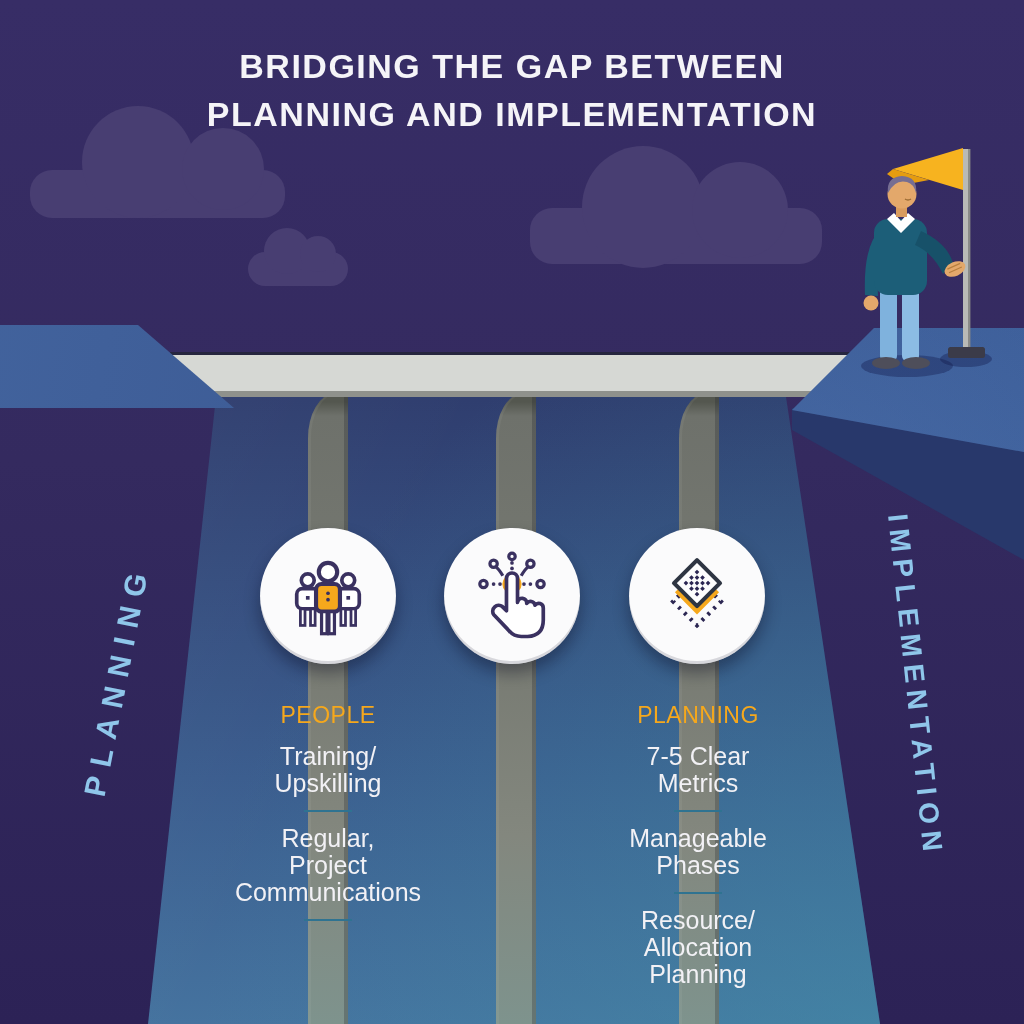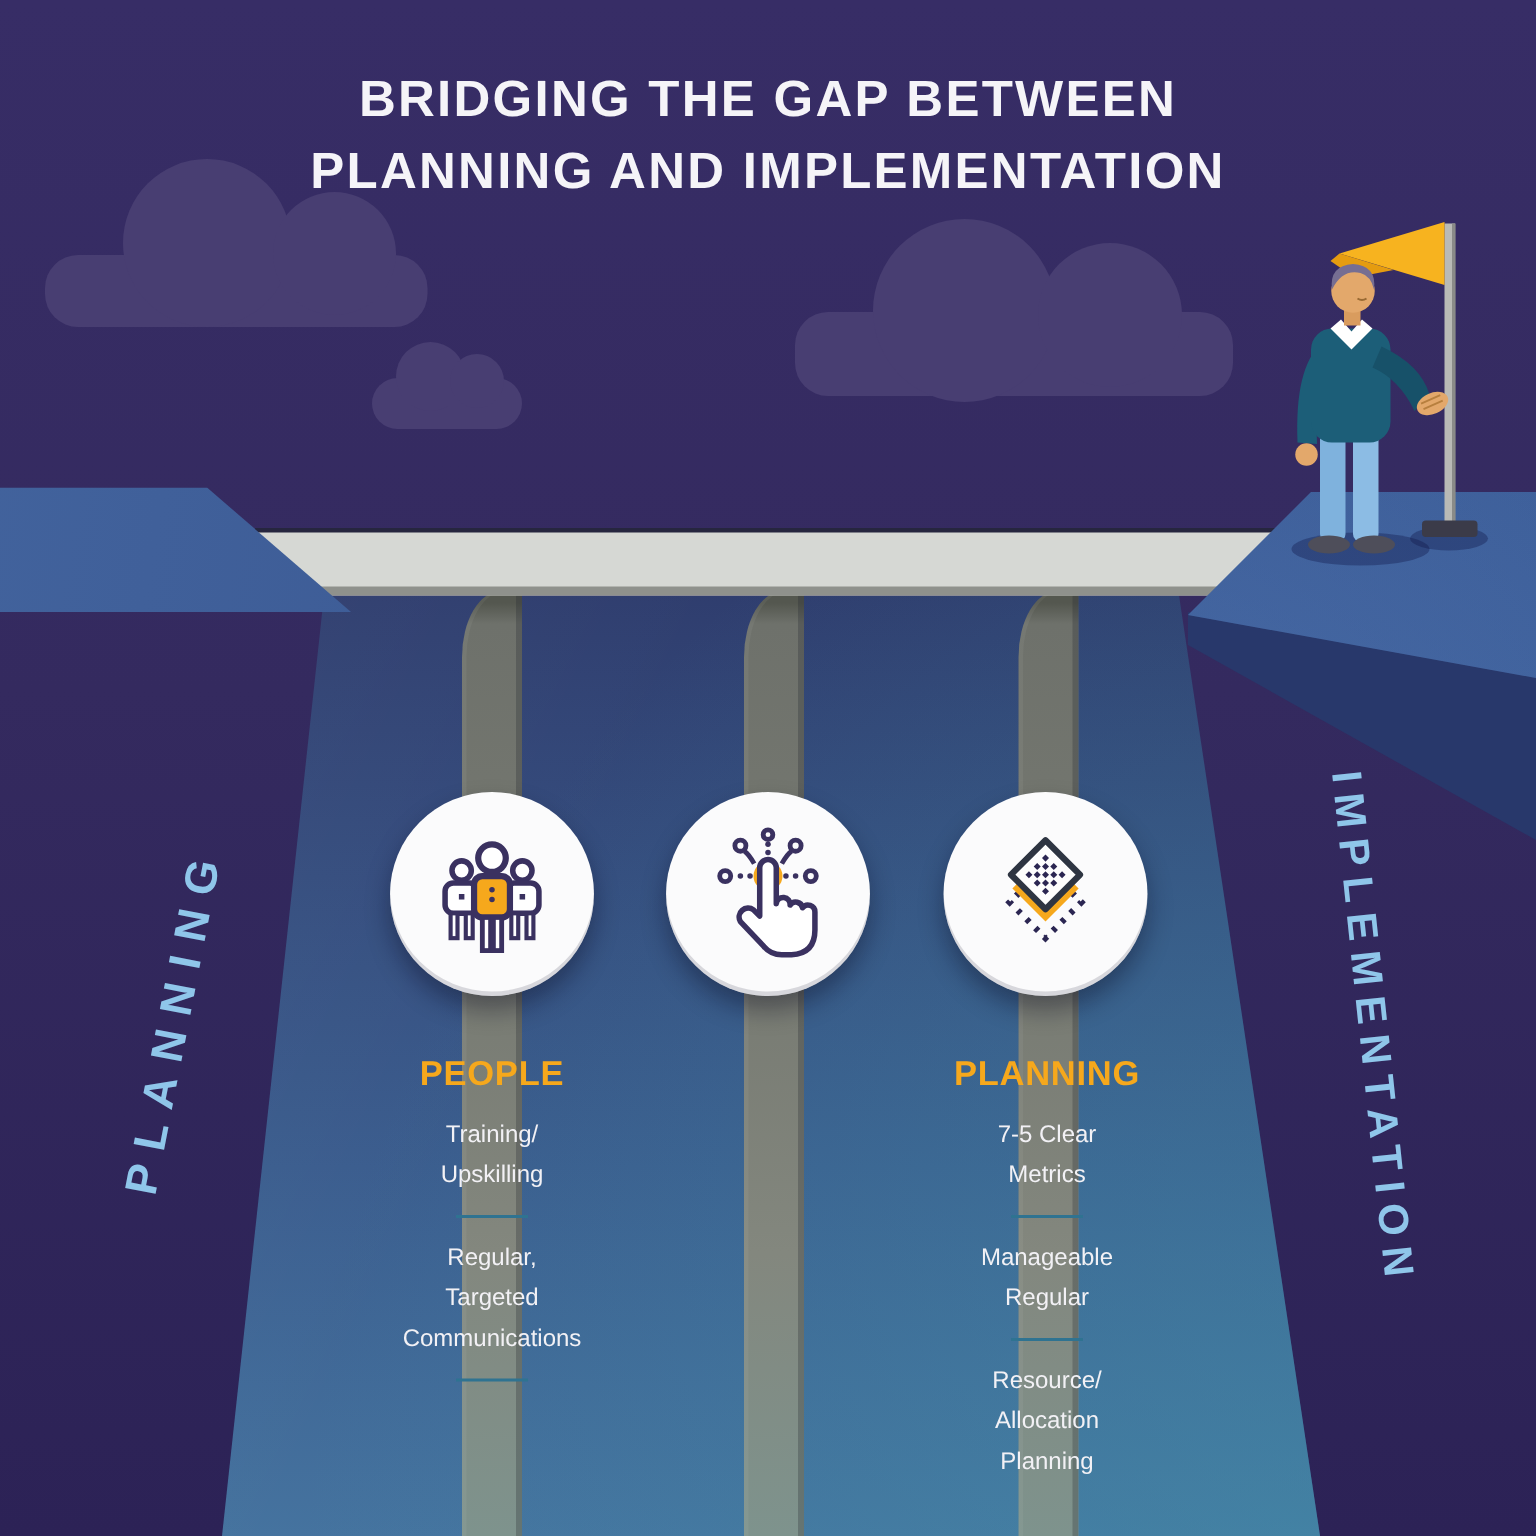--- a/index.html
+++ b/index.html
@@ -69,24 +69,24 @@
   .icon-circle.c1{left:260px;}
   .icon-circle.c2{left:444px;}
   .icon-circle.c3{left:629px;}
   .icon-circle svg{width:92px;height:92px;}
   
   .column{position:absolute;top:702px;width:200px;text-align:center;}
   .column.c1{left:228px;}
   .column.c2{left:412px;}
   .column.c3{left:598px;}
   .column .heading{
-    color:#f6a81c;font-weight:bold;font-size:23px;letter-spacing:0.5px;margin-bottom:14px;
+    color:#f6a81c;font-weight:normal;font-size:23px;letter-spacing:0.5px;margin-bottom:14px;
   }
   .column .item{
-    color:#f2f1f5;font-size:16px;line-height:27px;white-space:pre-line;
+    color:#f2f1f5;font-size:25px;line-height:27px;white-space:pre-line;
   }
   .column .divider{
     width:48px;height:2px;background:#2f7391;margin:13px auto;
   }
   
   .side-label{
     position:absolute;color:#8fc6ea;font-weight:bold;text-align:center;
   }
   .side-label.left{
     left:-33px;top:663px;width:300px;font-size:30px;letter-spacing:10px;
@@ -237,33 +237,33 @@
     </svg>
   </div>
 
   <div class="column c1">
     <div class="heading">PEOPLE</div>
     <div>
         <div class="item">Training/
 Upskilling</div>
         <div class="divider"></div>
         <div class="item">Regular,
-Targeted
+Project
 Communications</div>
         <div class="divider"></div>
       </div>
   </div>
   <div class="column c3">
     <div class="heading">PLANNING</div>
     <div>
         <div class="item">7-5 Clear
 Metrics</div>
         <div class="divider"></div>
         <div class="item">Manageable
-Regular</div>
+Phases</div>
         <div class="divider"></div>
         <div class="item">Resource/
 Allocation
 Planning</div>
       </div>
   </div>
 
   <div class="side-label left">PLANNING</div>
   <div class="side-label right">IMPLEMENTATION</div>
 

